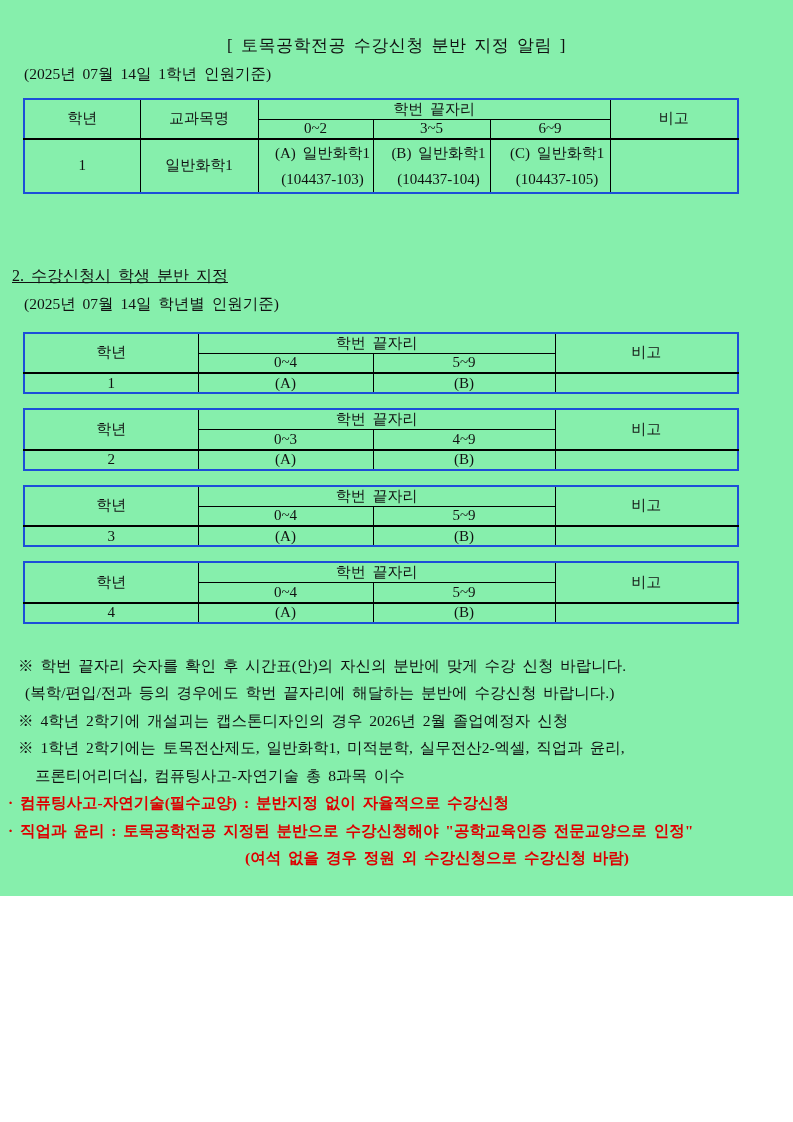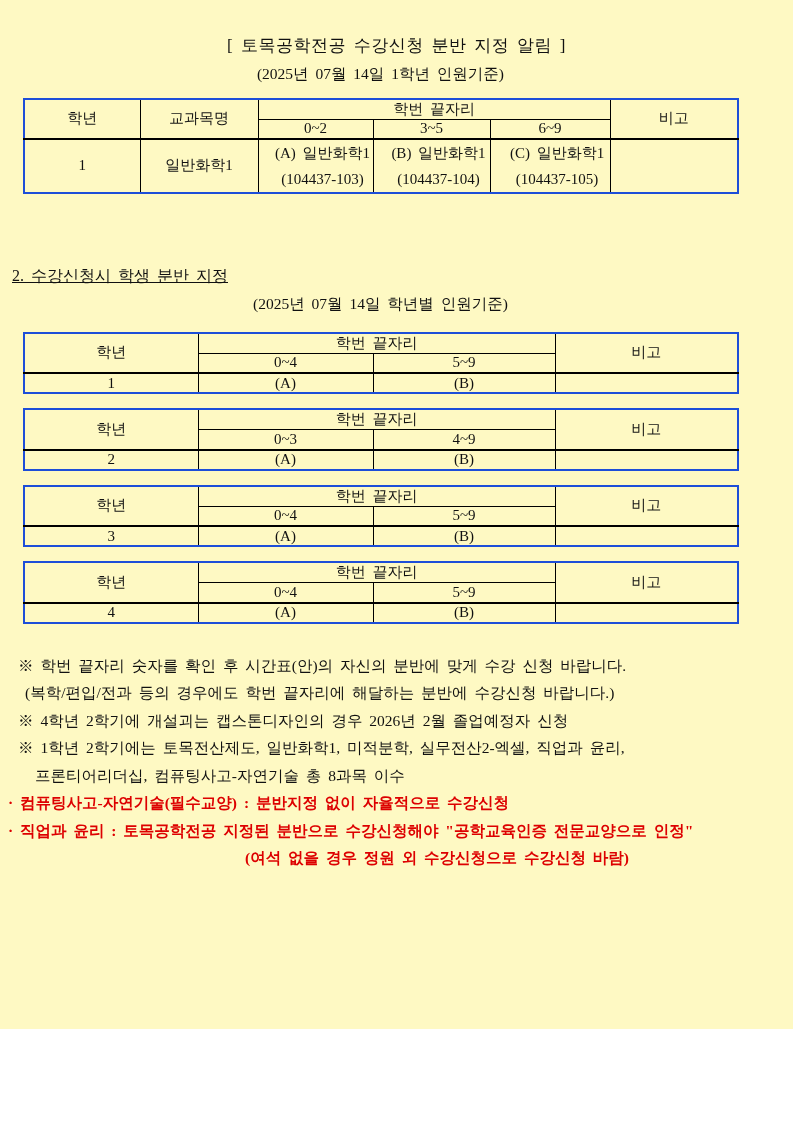--- a/index.html
+++ b/index.html
@@ -1,30 +1,30 @@
 <!DOCTYPE html>
 <html><head>
 <meta charset="utf-8">
 <style>
   * { margin:0; padding:0; box-sizing:border-box; }
   html,body { background:#ffffff; }
   .page {
     position:relative;
-    width:793px; height:1029px;
-    background:#fef9c3;
+    width:793px; height:896px;
+    background:#86efac;
     font-family:"Liberation Serif","DejaVu Serif",serif;
     color:#111111;
     overflow:hidden;
     word-spacing:3px;
   }
   .doc-title { padding-top:34px; text-align:center; font-size:17px; letter-spacing:0.5px; }
   .heading { font-size:16px; }
   .h1 { margin:56px 0 0 12px; }
   .h2 { margin:72px 0 0 12px;text-decoration:underline; }
-  .date-note { width:713px; margin:7px 0 0 24px; text-align:center; font-size:15.5px; }
+  .date-note { width:713px; margin:7px 0 0 24px; text-align:left; font-size:15.5px; }
 
   table.tbl {
     margin-left:23px;
     border-collapse:collapse;
     border:2px solid #1d4ed8;
     table-layout:fixed;
     font-size:15px;
   }
   table.tbl td {
     border:1px solid #000;

